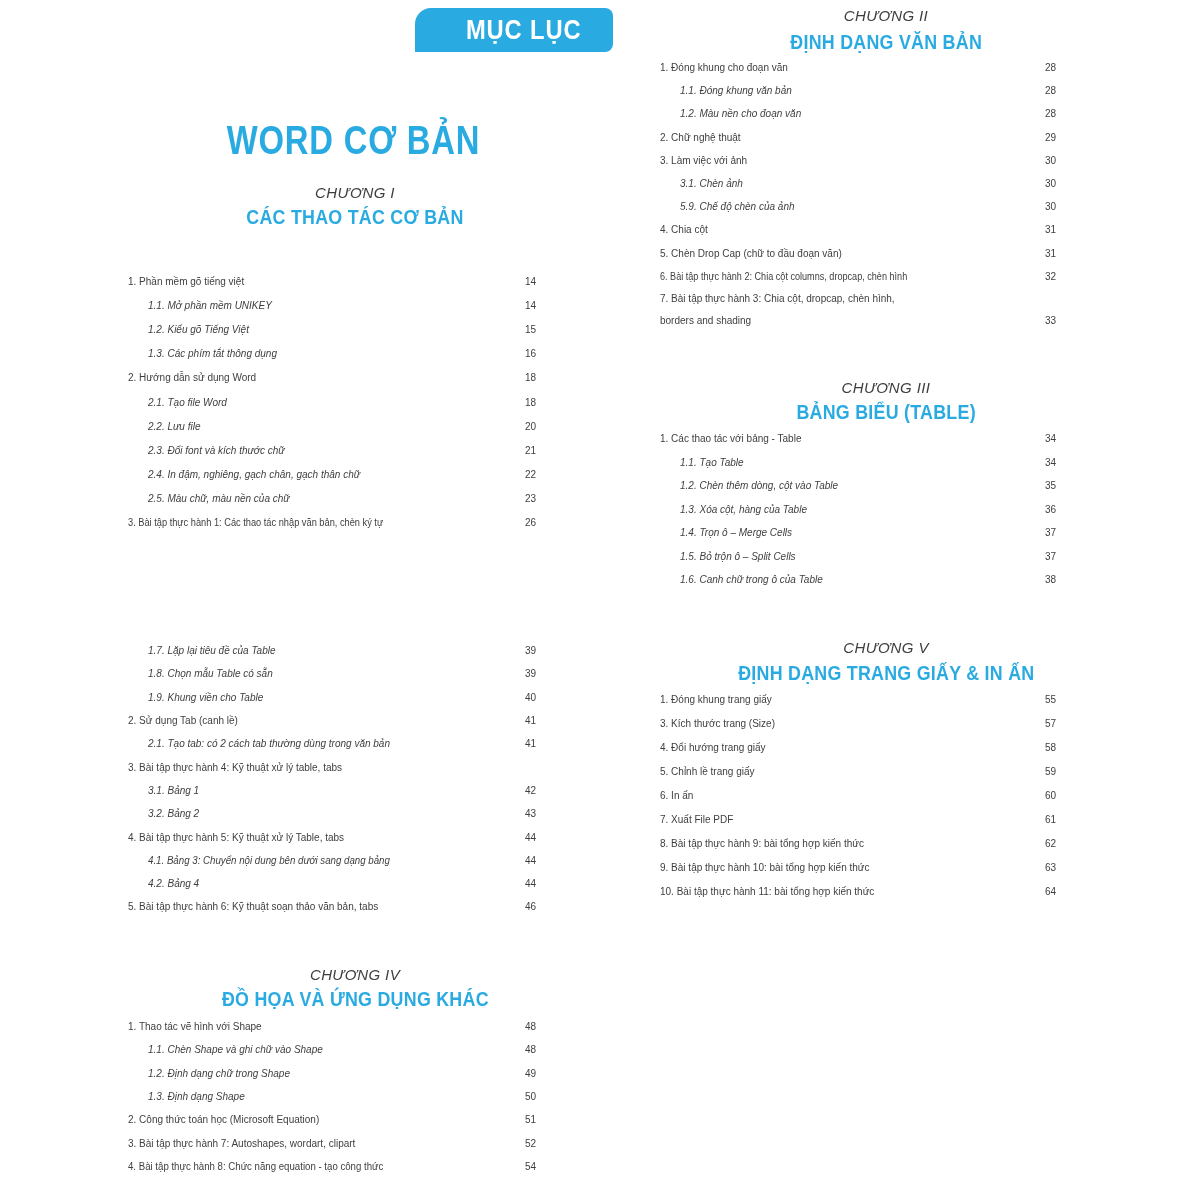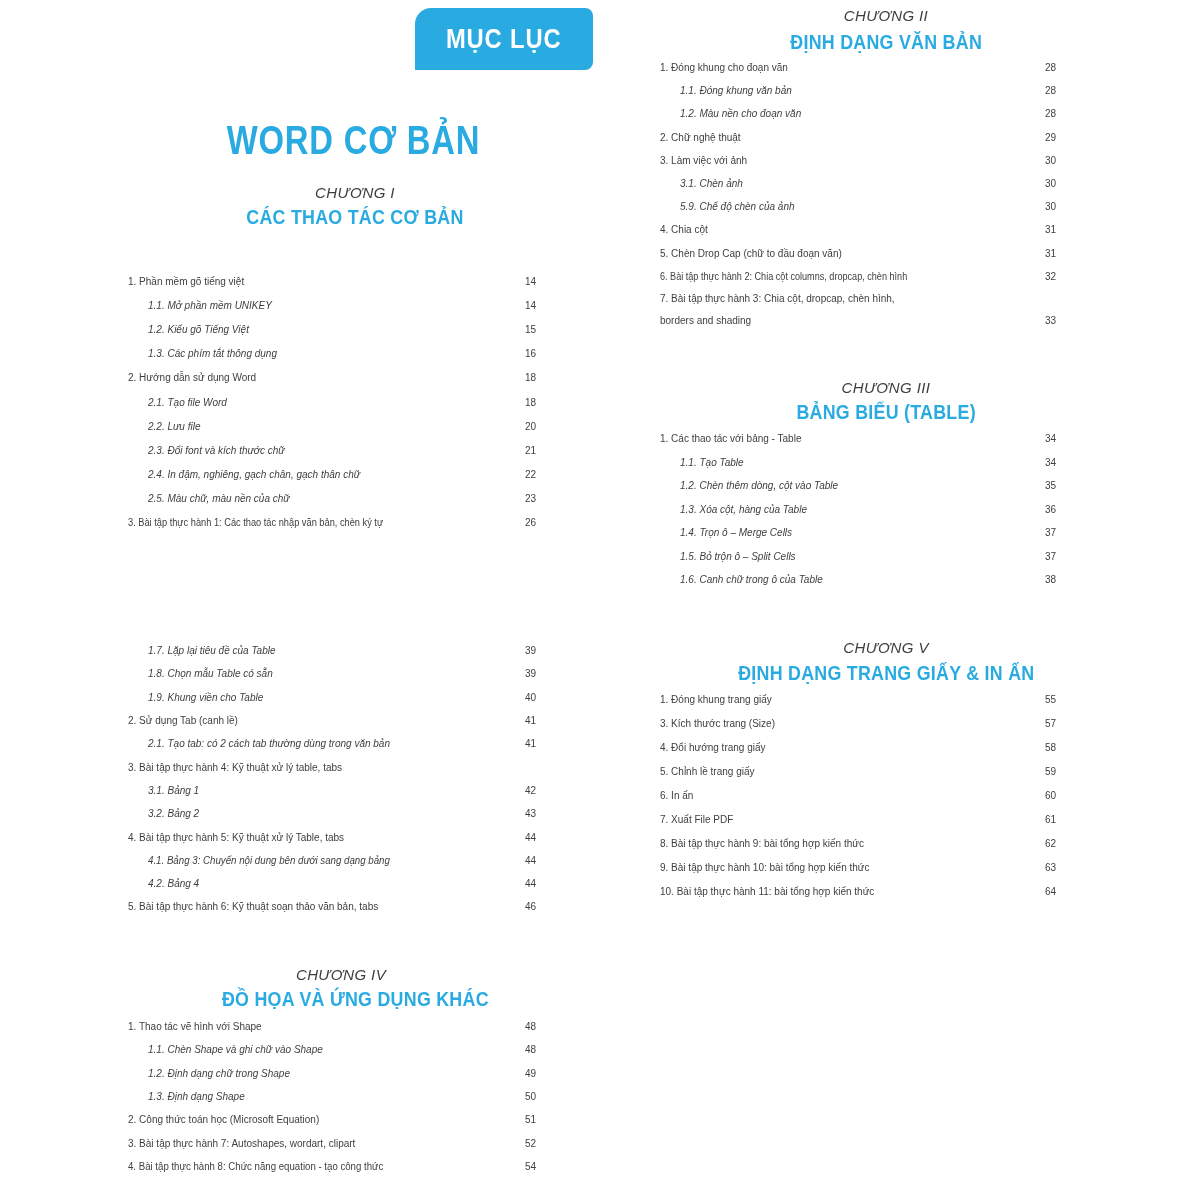--- a/index.html
+++ b/index.html
@@ -41,21 +41,21 @@
   .row.wrap{display:block;height:43px;}
   .row.wrap .line{display:flex;align-items:center;height:21.5px;}
   .row.wrap .line .t{display:inline-block;white-space:nowrap;min-width:0;flex:0 1 auto;transform-origin:left center;}
   .row.wrap .line .p{flex:none;margin-left:auto;}
 </style>
 </head>
 <body>
 
 <div class="page">
 
-  <div class="badge" style="left:415px;top:8px;width:178px;height:62px;">
+  <div class="badge" style="left:415px;top:8px;width:178px;height:44px;padding-left:20px;">
     <span class="bt">MỤC LỤC</span>
   </div>
 
   <div class="abs book-title" style="left:149px;top:117px;width:408px;">
     <span class="cond">WORD CƠ BẢN</span>
   </div>
 
   <div class="abs chap-label" style="left:151px;top:184px;width:408px;">CHƯƠNG I</div>
   <div class="abs chap-title" style="left:151px;top:204px;width:408px;">
     <span class="cond">CÁC THAO TÁC CƠ BẢN</span>
@@ -150,21 +150,21 @@
       <div class="row fitrow sub">
         <span class="t">4.2. Bảng 4</span>
         <span class="p">44</span>
       </div>
       <div class="row fitrow">
         <span class="t">5. Bài tập thực hành 6: Kỹ thuật soạn thảo văn bản, tabs</span>
         <span class="p">46</span>
       </div>
     </div>
 
-  <div class="abs chap-label" style="left:137px;top:966px;width:408px;">CHƯƠNG IV</div>
+  <div class="abs chap-label" style="left:151px;top:966px;width:408px;">CHƯƠNG IV</div>
   <div class="abs chap-title" style="left:151px;top:986px;width:408px;">
     <span class="cond">ĐỒ HỌA VÀ ỨNG DỤNG KHÁC</span>
   </div>
   <div class="toc-list" style="left:128px;top:1015px;width:408px;--rh:23.3px;">
       <div class="row fitrow">
         <span class="t">1. Thao tác vẽ hình với Shape</span>
         <span class="p">48</span>
       </div>
       <div class="row fitrow sub">
         <span class="t">1.1. Chèn Shape và ghi chữ vào Shape</span>

